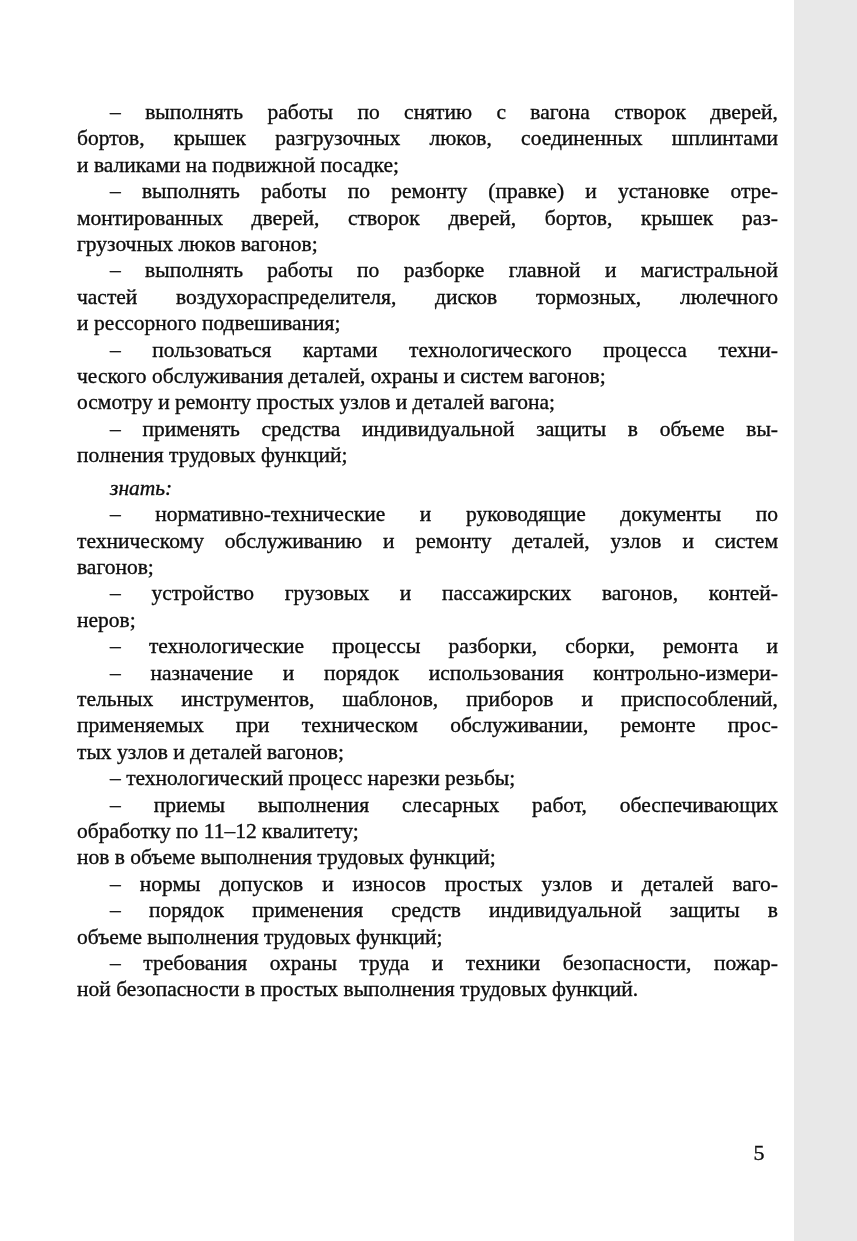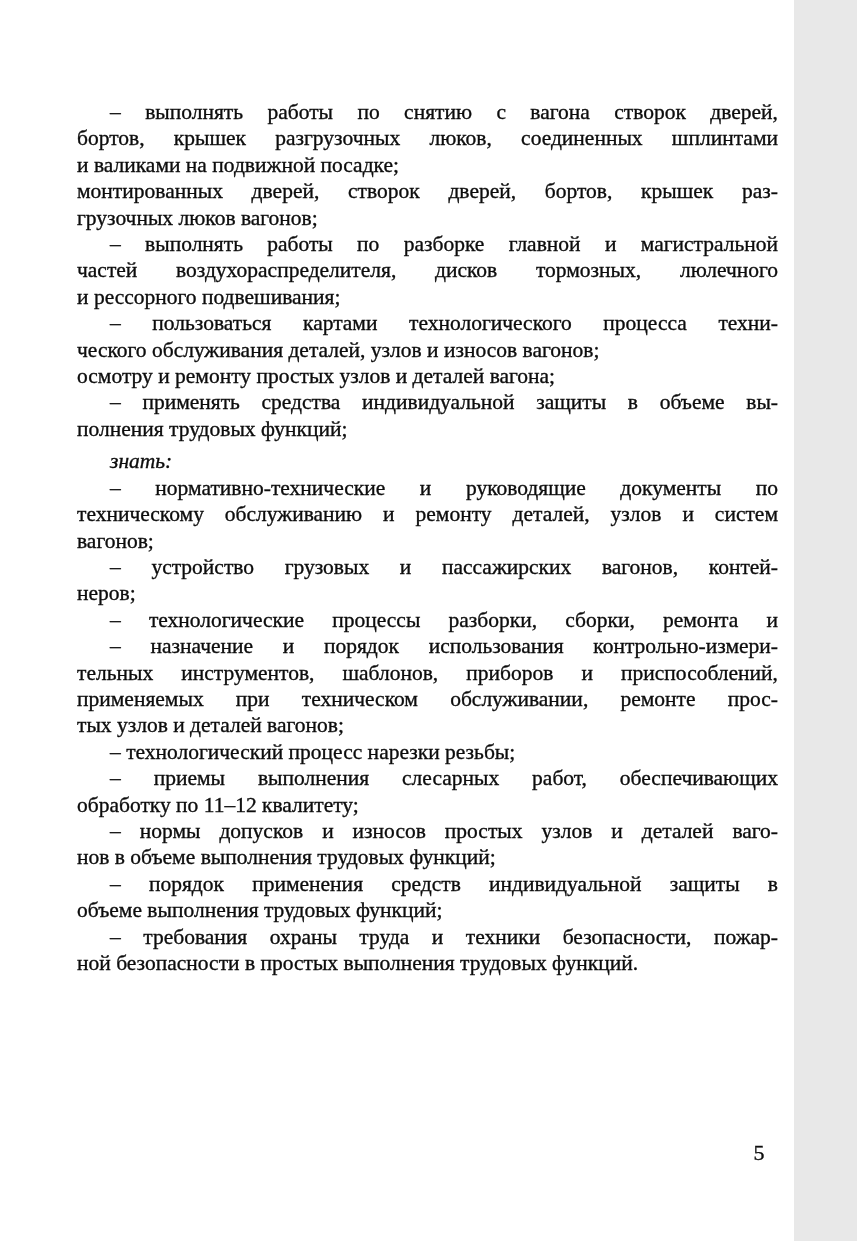--- a/index.html
+++ b/index.html
@@ -40,31 +40,32 @@
 <body>
 
 <div class="page">
   <main class="text-column">
       <p class="para">
         <span class="line first">– выполнять работы по снятию с вагона створок дверей,</span>
         <span class="line">бортов, крышек разгрузочных люков, соединенных шплинтами</span>
         <span class="line plast">и валиками на подвижной посадке;</span>
       </p>
       <p class="para">
+        <span class="line first">– выполнять работы по ремонту (правке) и установке отре-</span>
         <span class="line">монтированных дверей, створок дверей, бортов, крышек раз-</span>
         <span class="line plast">грузочных люков вагонов;</span>
       </p>
       <p class="para">
         <span class="line first">– выполнять работы по разборке главной и магистральной</span>
         <span class="line">частей воздухораспределителя, дисков тормозных, люлечного</span>
         <span class="line plast">и рессорного подвешивания;</span>
       </p>
       <p class="para">
         <span class="line first">– пользоваться картами технологического процесса техни-</span>
-        <span class="line plast">ческого обслуживания деталей, узлов и износов вагонов;</span>
+        <span class="line plast">ческого обслуживания деталей, охраны и систем вагонов;</span>
       </p>
       <p class="para">
         <span class="line plast">осмотру и ремонту простых узлов и деталей вагона;</span>
       </p>
       <p class="para">
         <span class="line first">– применять средства индивидуальной защиты в объеме вы-</span>
         <span class="line plast">полнения трудовых функций;</span>
       </p>
       <p class="para italic">
         <span class="line first plast">знать:</span>
@@ -88,22 +89,22 @@
         <span class="line plast">тых узлов и деталей вагонов;</span>
       </p>
       <p class="para">
         <span class="line first plast">– технологический процесс нарезки резьбы;</span>
       </p>
       <p class="para">
         <span class="line first">– приемы выполнения слесарных работ, обеспечивающих</span>
         <span class="line plast">обработку по 11–12 квалитету;</span>
       </p>
       <p class="para">
+        <span class="line plast">нов в объеме выполнения трудовых функций;</span>
         <span class="line first">– нормы допусков и износов простых узлов и деталей ваго-</span>
-        <span class="line plast">нов в объеме выполнения трудовых функций;</span>
       </p>
       <p class="para">
         <span class="line first">– порядок применения средств индивидуальной защиты в</span>
         <span class="line plast">объеме выполнения трудовых функций;</span>
       </p>
       <p class="para">
         <span class="line first">– требования охраны труда и техники безопасности, пожар-</span>
         <span class="line plast">ной безопасности в простых выполнения трудовых функций.</span>
       </p>
     </main>

